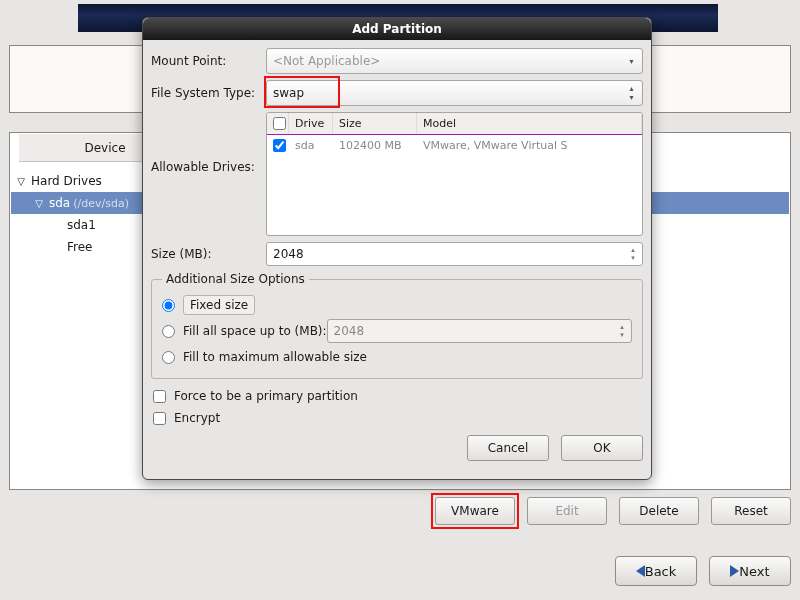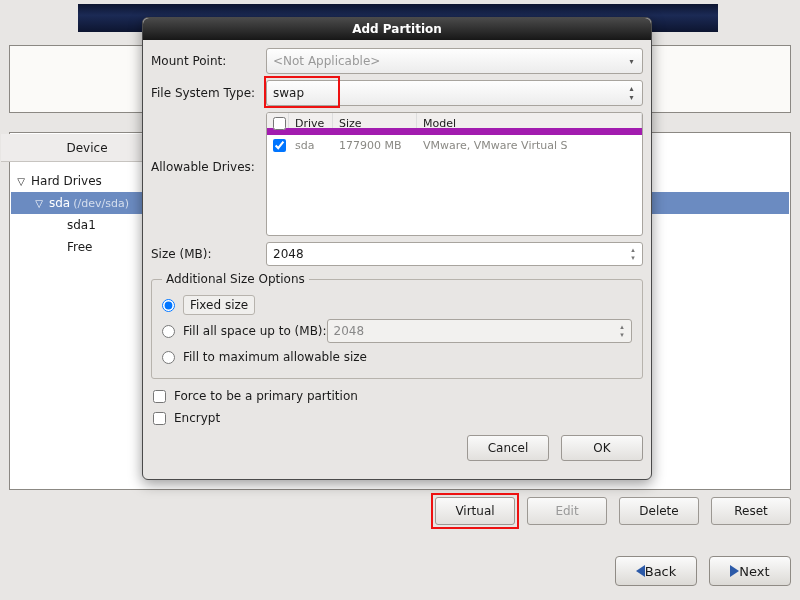--- a/index.html
+++ b/index.html
@@ -34,21 +34,21 @@
     position: absolute;
     top: 132px; left: 9px;
     width: 782px; height: 358px;
     border: 1px solid #8b8883;
     background: #fff;
   }
 
   
   .device-header {
     position: absolute;
-    top: 134px; left: 1px;
+    top: 134px; left: 19px;
     width: 172px; height: 28px;
     background: #eeeceb;
     border-bottom: 1px solid #c7c4c0;
     display: flex; align-items: center; justify-content: center;
     font-size: 12px;
   }
   .tree {
     position: absolute;
     top: 170px; left: 11px;
     width: 778px;
@@ -131,21 +131,21 @@
   .drives-box {
     flex:1;
     height: 124px;
     background: #fff;
     border: 1px solid #a8a49e;
     border-radius: 3px;
     overflow:hidden;
   }
   .drives-header {
     display:flex; height:22px; background:#f1efee;
-    border-bottom:7px solid #a21caf; font-size:11px;
+    border-bottom:1px solid #a21caf; font-size:11px;
   }
   .drives-header .col { padding:4px 6px; border-right:1px solid #ddd;}
   .drives-row { display:flex; height:22px; color:#8a8984; font-size:11px;}
   .drives-row .col { padding:4px 6px;}
   .col-chk{width:22px;text-align:center;}
   .col-drive{width:44px;}
   .col-size{width:84px;}
   .col-model{flex:1;}
 
   .form-row.allowable { align-items:flex-start;}
@@ -281,21 +281,21 @@
       <div class="drives-box">
         <div class="drives-header">
           <div class="col col-chk"><input type="checkbox" style=""></div>
           <div class="col col-drive">Drive</div>
           <div class="col col-size">Size</div>
           <div class="col col-model">Model</div>
         </div>
         <div class="drives-row">
           <div class="col col-chk"><input type="checkbox" checked="" style=""></div>
           <div class="col col-drive">sda</div>
-          <div class="col col-size">177900 MB</div>
+          <div class="col col-size">102400 MB</div>
           <div class="col col-model">VMware, VMware Virtual S</div>
         </div>
       </div>
     </div>
 
     <div class="form-row">
       <div class="lbl">Size (MB):</div>
       <div class="textinput">
         <span>2048</span>
         <span class="spin">▴<br>▾</span>
@@ -333,21 +333,21 @@
 
     <div class="dialog-buttons">
       <div class="btn">Cancel</div>
       <div class="btn">OK</div>
     </div>
   </div>
 </div>
 
 <div class="action-bar">
   <div style="position:relative;">
-    <div class="btn big">Virtual</div>
+    <div class="btn big">VMware</div>
     <div class="highlight-red" style="left:-4px; top:-4px; right:-4px; bottom:-4px;"></div>
   </div>
   <div class="btn big disabled">Edit</div>
   <div class="btn big">Delete</div>
   <div class="btn big">Reset</div>
 </div>
 
 <div class="nav-bar">
   <div class="nav-btn">
     <span class="arrow-left"></span>

